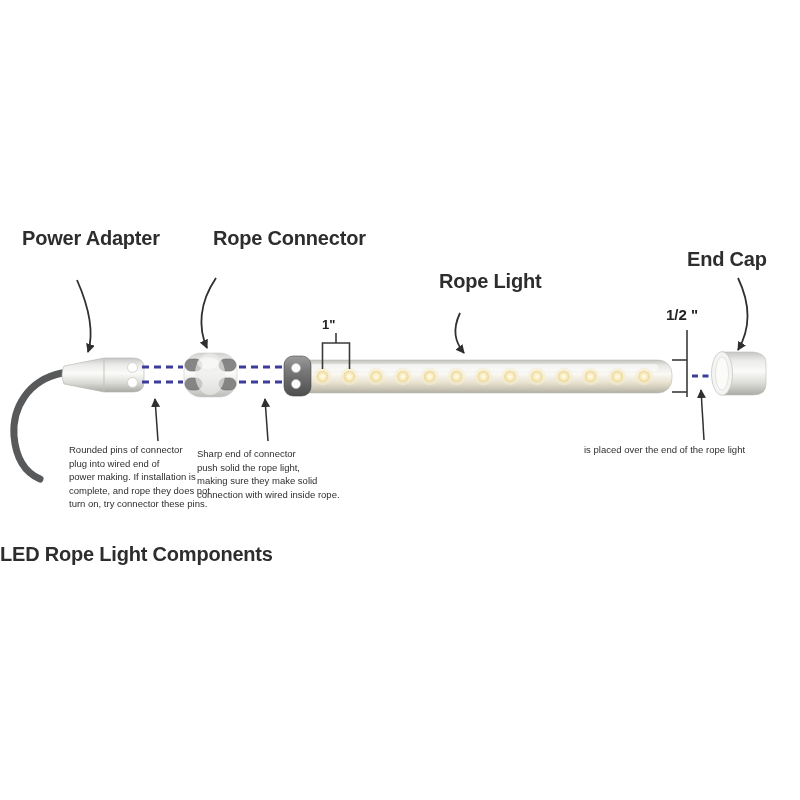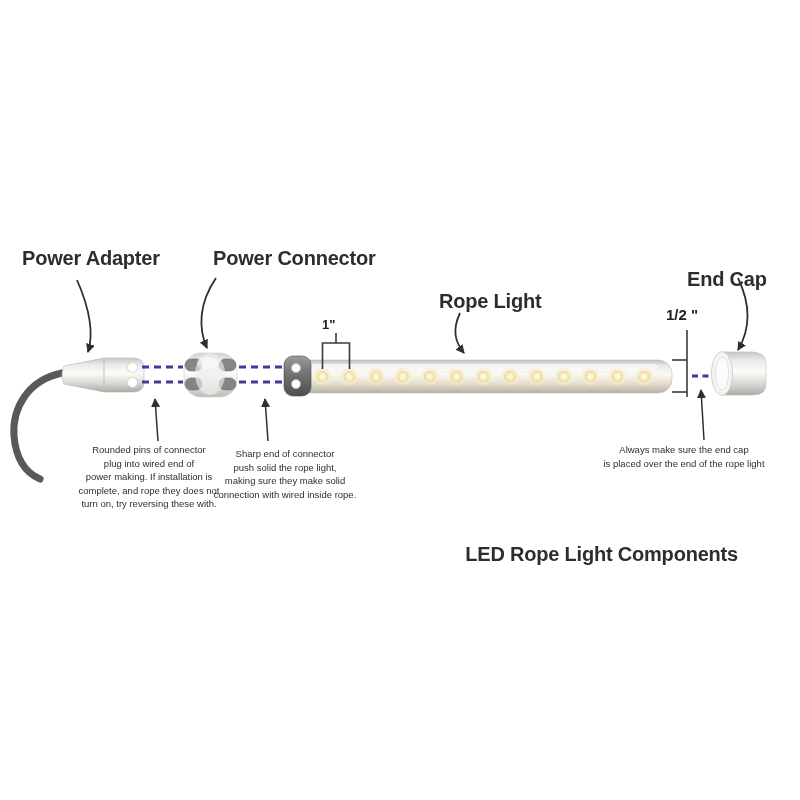--- a/index.html
+++ b/index.html
@@ -3,31 +3,31 @@
 <meta charset="utf-8">
 <style>
   html,body{margin:0;padding:0;background:#ffffff;}
   .stage{
     position:relative;width:800px;height:800px;background:#ffffff;overflow:hidden;
     font-family:"Liberation Sans", sans-serif;color:#2e2e2e;
   }
   .stage svg{position:absolute;left:0;top:0;}
   .label-lg{
     position:absolute;font-size:20px;font-weight:600;letter-spacing:-0.2px;
-    color:#2d2d2d;white-space:nowrap;margin-top:20px;
+    color:#2d2d2d;white-space:nowrap;
   }
   .label-meas{
     position:absolute;font-size:13px;font-weight:700;color:#222;white-space:nowrap;
   }
   .caption{
-    position:absolute;font-size:9.5px;line-height:13.5px;text-align:center;
+    position:absolute;font-size:9.5px;line-height:13.5px;
     color:#2e2e2e;
   }
   .diagram-title{
-    position:absolute;left:0;top:543px;width:738px;text-align:right;
+    position:absolute;left:0;top:543px;width:738px;text-align:left;
     font-size:20px;font-weight:600;letter-spacing:-0.2px;color:#2d2d2d;
   }
 </style>
 </head>
 <body>
 
 <div class="stage">
 
   <svg width="800" height="800" viewBox="0 0 800 800">
     <defs>
@@ -154,39 +154,38 @@
     <path d="M216,278 C199,303 198,328 207,348" fill="none" stroke="#2f2f2f" stroke-width="1.8" marker-end="url(#ahBlack)"></path>
     <path d="M460,313 C452,330 455,342 464,353" fill="none" stroke="#2f2f2f" stroke-width="1.8" marker-end="url(#ahBlack)"></path>
     <path d="M738,278 C750,303 751,328 738,350" fill="none" stroke="#2f2f2f" stroke-width="1.8" marker-end="url(#ahBlack)"></path>
 
     <path d="M158,441 L155,399" fill="none" stroke="#2f2f2f" stroke-width="1.5" marker-end="url(#ahBlack)"></path>
     <path d="M268,441 L265,399" fill="none" stroke="#2f2f2f" stroke-width="1.5" marker-end="url(#ahBlack)"></path>
     <path d="M704,440 L701,390" fill="none" stroke="#2f2f2f" stroke-width="1.5" marker-end="url(#ahBlack)"></path>
   </svg>
 
   <div class="label-lg" style="left:22px;top:227px">Power Adapter</div>
-  <div class="label-lg" style="left:213px;top:227px">Power Connector</div>
+  <div class="label-lg" style="left:213px;top:227px">Rope Connector</div>
   <div class="label-lg" style="left:439px;top:270px">Rope Light</div>
   <div class="label-lg" style="left:687px;top:248px">End Cap</div>
 
   <div class="label-meas" style="left:322px;top:317px">1"</div>
   <div class="label-meas" style="left:666px;top:306px;font-size:15px">1/2 "</div>
 
   <div class="caption" style="left:69px;top:443px;width:160px">
       <div>Rounded pins of connector</div>
       <div>plug into wired end of</div>
       <div>power making. If installation is</div>
       <div>complete, and rope they does not</div>
-      <div>turn on, try reversing these with.</div>
+      <div>turn on, try connector these pins.</div>
     </div>
-  <div class="caption" style="left:206px;top:447px;width:158px">
+  <div class="caption" style="left:197px;top:447px;width:158px">
       <div>Sharp end of connector</div>
       <div>push solid the rope light,</div>
       <div>making sure they make solid</div>
       <div>connection with wired inside rope.</div>
     </div>
   <div class="caption" style="left:584px;top:443px;width:200px">
-      <div>Always make sure the end cap</div>
       <div>is placed over the end of the rope light</div>
     </div>
 
   <div class="diagram-title">LED Rope Light Components</div>
 </div>
 
 </body></html>

